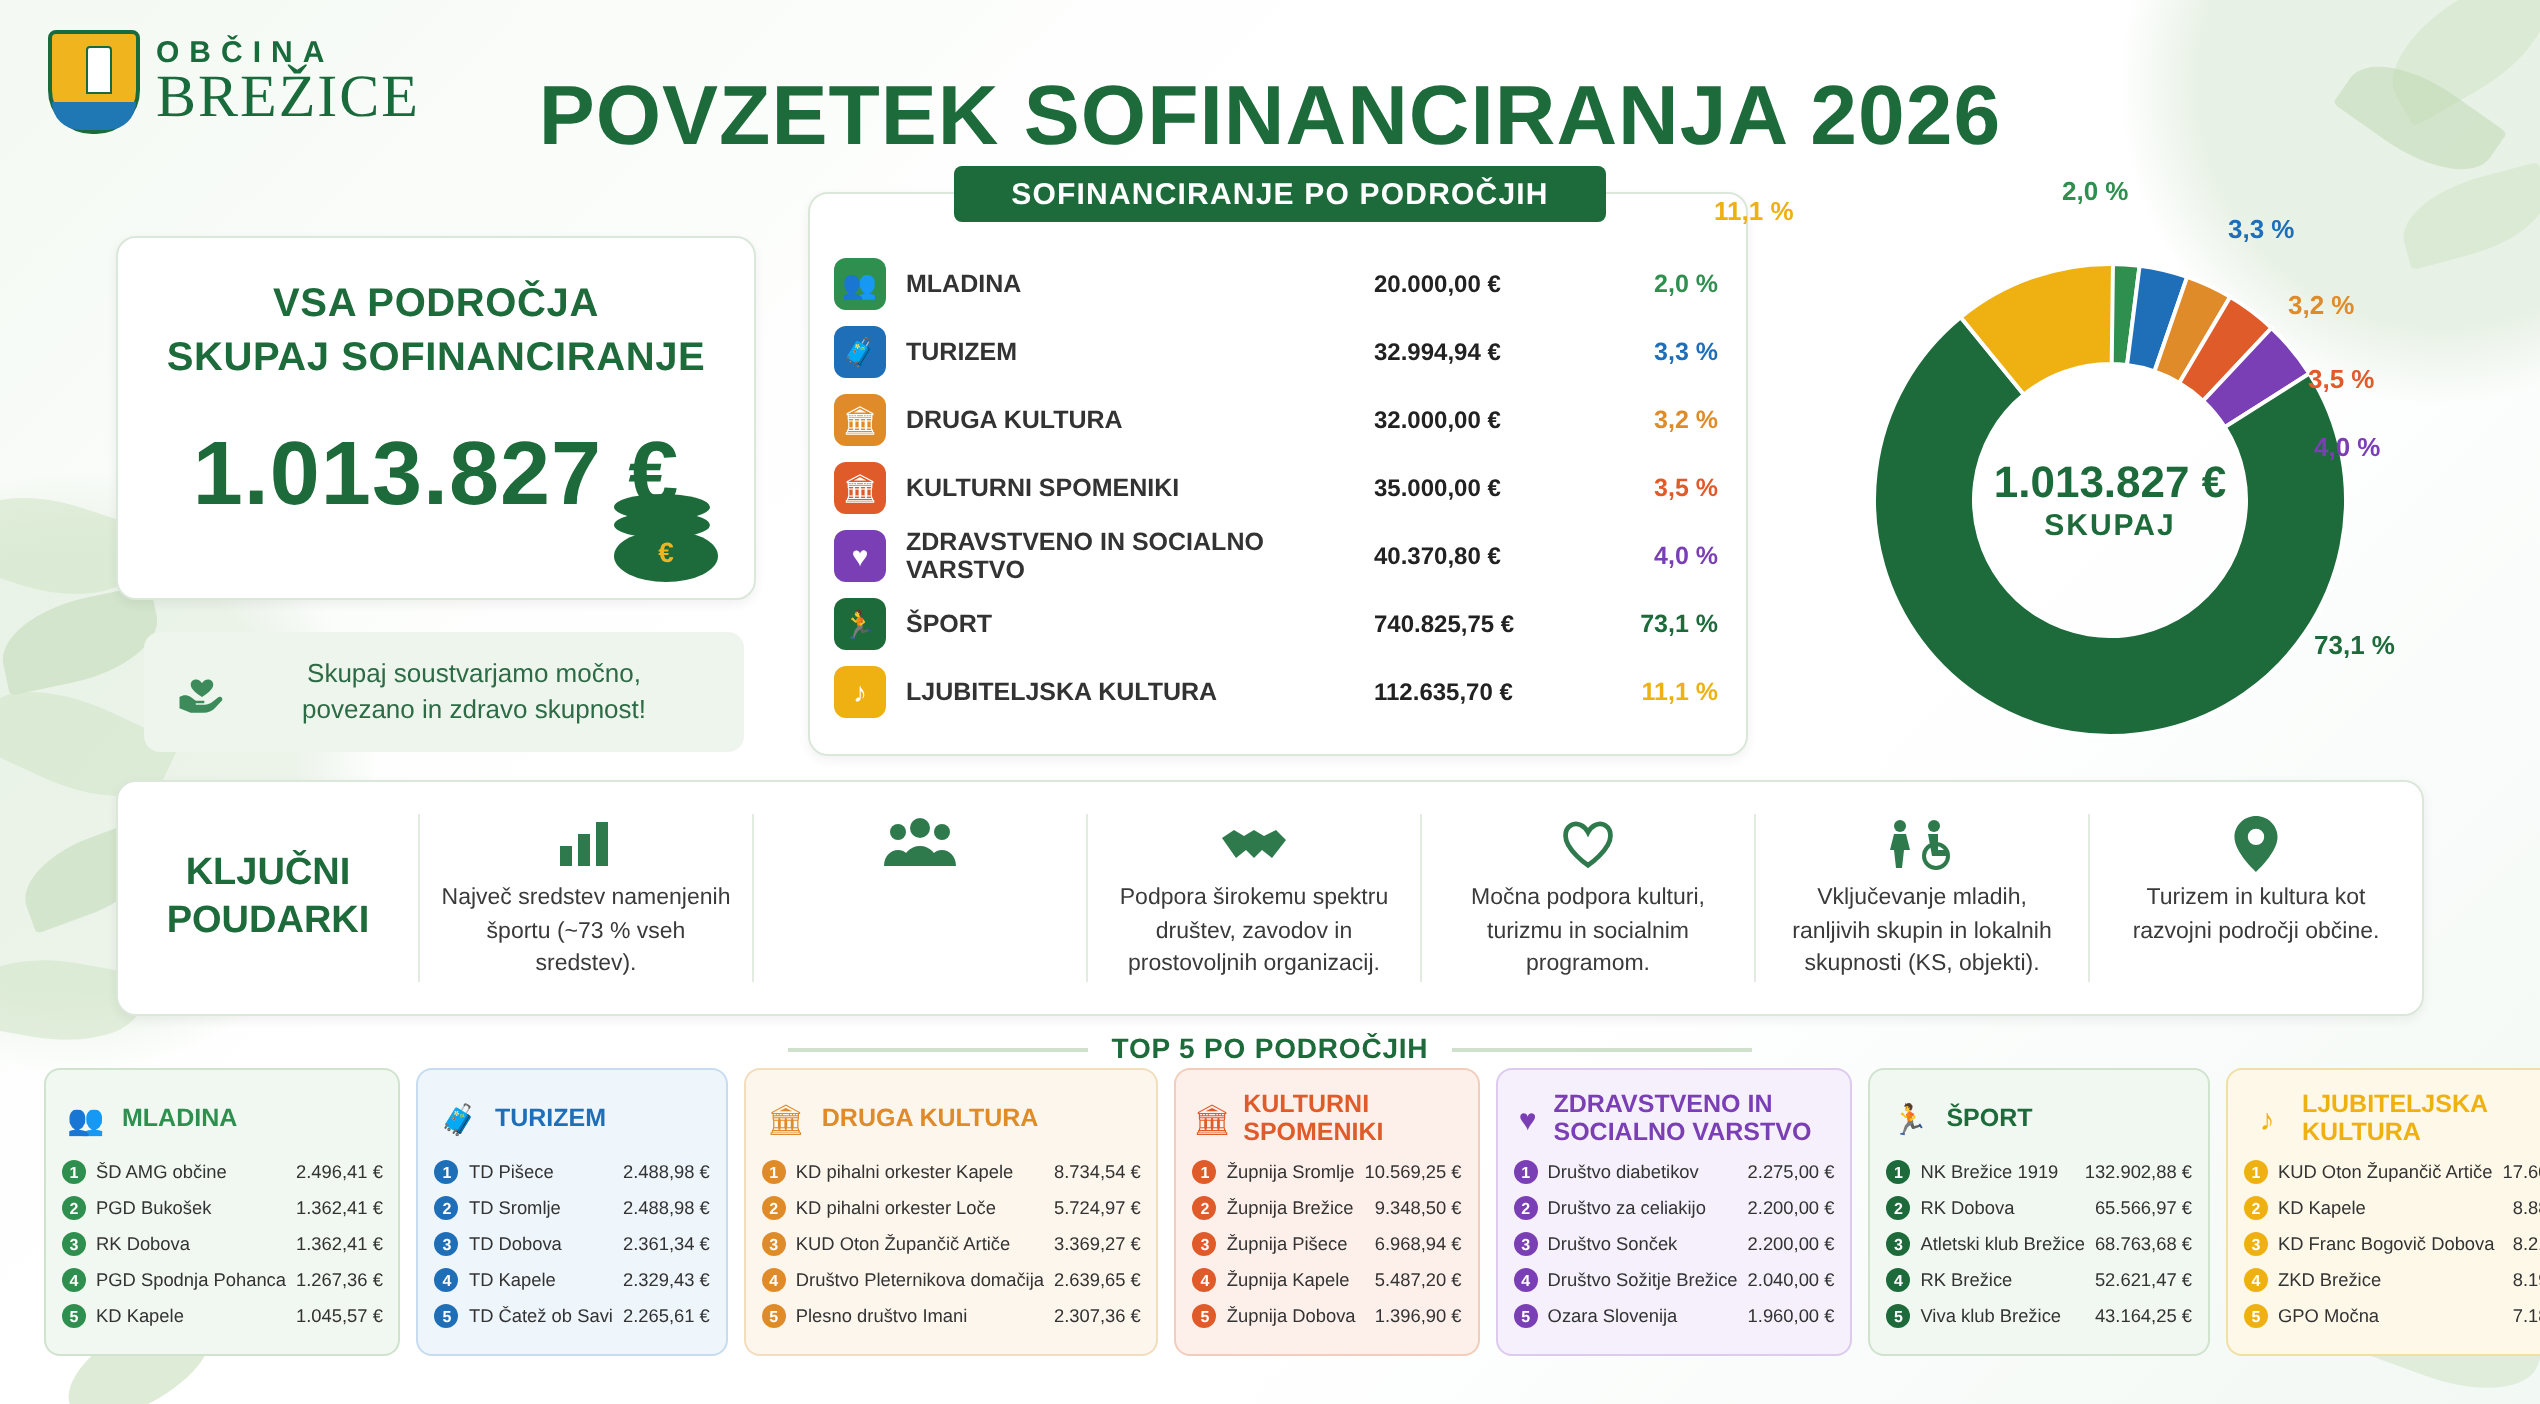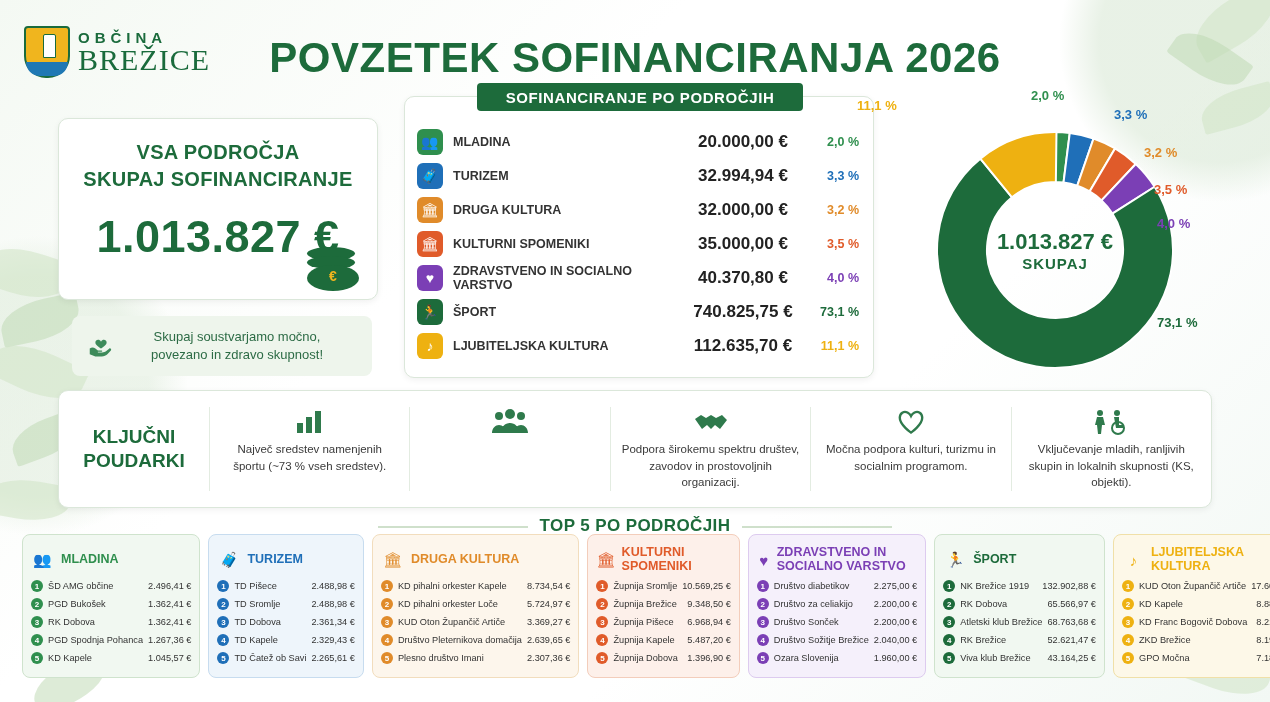--- a/index.html
+++ b/index.html
@@ -21,21 +21,21 @@
   .leaf {
     position: absolute;
     background: #cfe3c5;
     opacity: .55;
     border-radius: 60% 5% 60% 5%;
   }
   .leafdark { background: #bcd8b0; opacity:.5; }
 
   
   .header { position:absolute; top:14px; left:0; width:1270px; height:78px; }
-  .logo { position:absolute; left:24px; top:12px; display:flex; align-items:center; gap:8px;justify-content:center; }
+  .logo { position:absolute; left:24px; top:1px; display:flex; align-items:center; gap:8px;justify-content:center; }
   .crest {
     width:46px; height:52px; background:#f0b51e;
     border-radius:4px 4px 22px 22px;
     position:relative; border:2px solid #1a6b3c;
   }
   .crest:before {
     content:""; position:absolute; left:17px; top:6px; width:11px; height:22px;
     background:#fff; border:1px solid #1a6b3c; border-radius:2px 2px 0 0;
   }
   .crest:after {
@@ -83,21 +83,21 @@
     font-size:15px; font-weight:700; letter-spacing:.6px;
     display:flex; align-items:center; justify-content:center;
   }
   .arow { display:flex; align-items:center; height:34px; padding:0 14px 0 12px; }
   .areas .rows { margin-top:28px; }
   .aicon {
     width:26px; height:26px; border-radius:6px; margin-right:10px;
     display:flex; align-items:center; justify-content:center; font-size:14px; color:#fff; flex:0 0 26px;
   }
   .aname { flex:1; font-size:12.5px; font-weight:700; color:#333; line-height:1.15; }
-  .aval { width:112px; text-align:center; font-size:17px; font-weight:700; color:#222; }
+  .aval { width:112px; text-align:left; font-size:12px; font-weight:700; color:#222; }
   .apct { width:60px; text-align:right; font-size:12.5px; font-weight:700; }
 
   
   .donutwrap { position:absolute; left:905px; top:120px; width:300px; height:260px; }
   .donutcenter {
     position:absolute; left:50%; top:50%; transform:translate(-50%,-50%);
     text-align:center; width:170px;
   }
   .donutcenter .c1 { font-size:22px; font-weight:800; color:#1d6b3b; }
   .donutcenter .c2 { font-size:15px; font-weight:700; color:#1d6b3b; letter-spacing:1px;}
@@ -112,21 +112,21 @@
   }
   .hl-title { width:150px; text-align:center; font-size:19px; font-weight:800; color:#1d6b3b; line-height:1.25;}
   .hl-item { flex:1; text-align:center; padding:0 10px; border-left:1px solid #e3ece1; height:84px;
              display:flex; flex-direction:column; align-items:center; justify-content:flex-start; }
   .hl-item .hi { height:30px; display:flex; align-items:center; color:#1d6b3b; }
   .hl-item .ht { font-size:11.5px; color:#3a3a3a; line-height:1.45; margin-top:4px;}
 
   
   .top5title {
     position:absolute; left:0; right:0; top:516px; text-align:center;
-    font-size:17px; font-weight:800; color:#1d6b3b; letter-spacing:.4px;
+    font-size:14px; font-weight:800; color:#1d6b3b; letter-spacing:.4px;
   }
   .top5title:before, .top5title:after {
     content:""; display:inline-block; width:150px; height:2px; background:#cfe0cb;
     vertical-align:middle; margin:0 12px;
   }
   .cards { position:absolute; left:22px; top:534px; width:1226px; height:144px; display:flex; gap:8px; }
   .card {
     flex:1; border-radius:8px; padding:8px 8px 6px 8px; border:1px solid;
   }
   .card .ch { display:flex; align-items:center; gap:6px; height:34px; }
@@ -313,20 +313,28 @@
         <svg width="38" height="26" viewBox="0 0 38 26" fill="#2f7a4c">
             <circle cx="8" cy="4" r="3"></circle>
             <path d="M5 8h6l2 8h-3l-1 9H6l-1-9H3z"></path>
             <circle cx="25" cy="4" r="3"></circle>
             <path d="M22 8h5v8h5v3h-8z"></path>
             <circle cx="26" cy="19" r="6" fill="none" stroke="#2f7a4c" stroke-width="2"></circle>
           </svg>
       </div>
       <div class="ht">Vključevanje mladih, ranljivih skupin in lokalnih skupnosti (KS, objekti).</div>
     </div>
+    <div class="hl-item">
+      <div class="hi">
+        <svg width="22" height="28" viewBox="0 0 20 26" fill="#2f7a4c">
+            <path d="M10 0C4.5 0 0 4.4 0 9.8 0 17 10 26 10 26s10-9 10-16.2C20 4.4 15.5 0 10 0zm0 13.5a3.8 3.8 0 110-7.6 3.8 3.8 0 010 7.6z"></path>
+          </svg>
+      </div>
+      <div class="ht">Turizem in kultura kot razvojni področji občine.</div>
+    </div>
   </div>
 
   <div class="top5title">TOP 5 PO PODROČJIH</div>
   <div class="cards" id="top5-cards">
       <div class="card" style="background: rgb(241, 248, 241); border-color: rgb(207, 227, 205);">
         <div class="ch">
           <div class="ci" style="color:#2f8f4e">👥</div>
           <div class="cn" style="color:#2f8f4e">MLADINA</div>
         </div>
         <ol>

